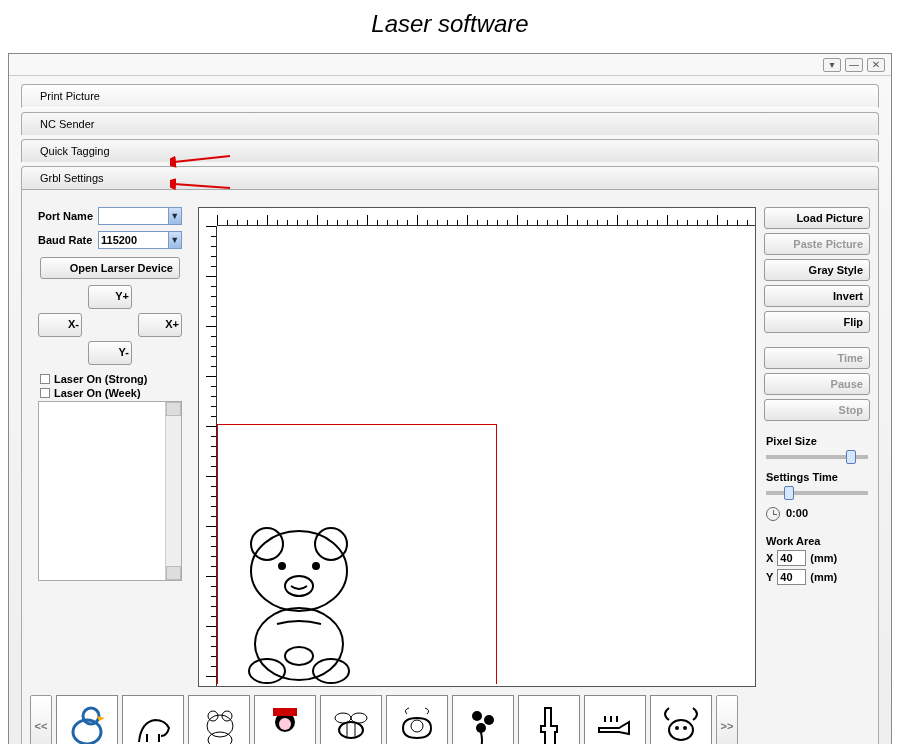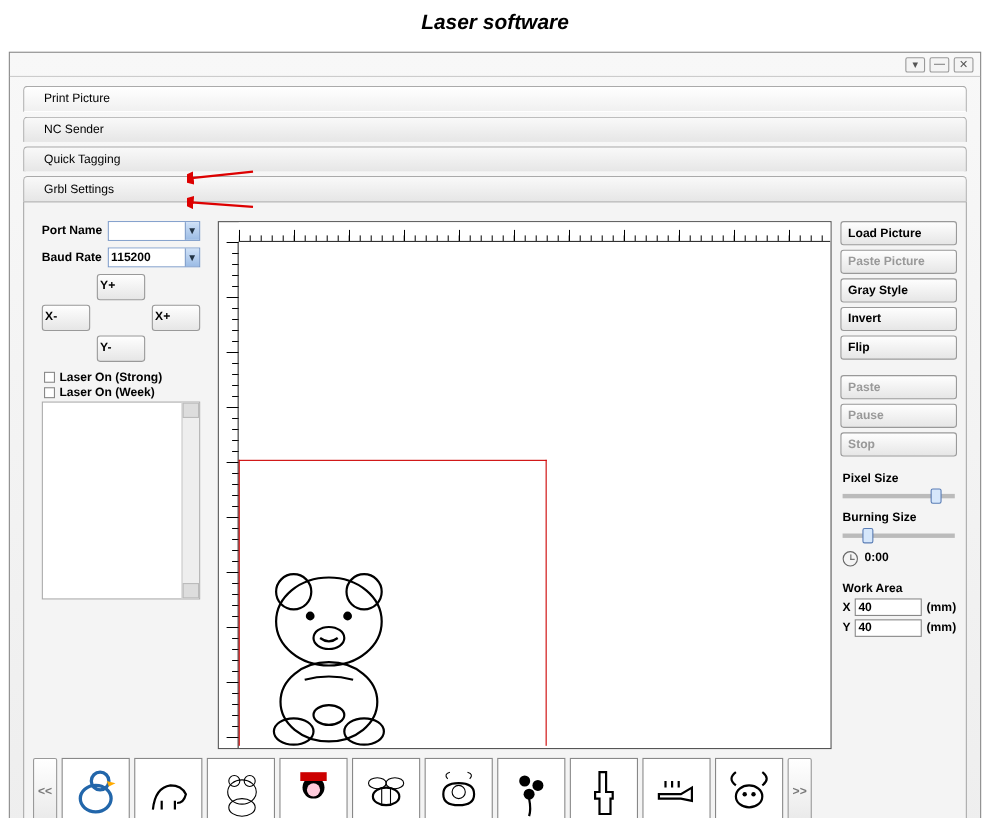--- a/index.html
+++ b/index.html
@@ -6,22 +6,22 @@
 body {
   margin: 0;
   font-family: Tahoma, Arial, sans-serif;
   font-size: 11px;
   background: #fff;
   width: 900px;
 }
 .page-title {
   text-align: center;
   font-style: italic;
-  font-weight: bold;
-  font-size: 19px;
+  font-weight: normal;
+  font-size: 24px;
   padding: 10px 0 15px;
 }
 .app-window {
   border: 1px solid #888;
   background: linear-gradient(#f8f8f8, #eee);
   margin: 0 8px 8px 8px;
 }
 .titlebar {
   display: flex;
   justify-content: flex-end;
@@ -91,21 +91,21 @@
   border-left: 1px solid #7a99c8;
   display: flex; align-items: center; justify-content: center;
   color: #234; font-size: 9px; cursor: pointer;
 }
 .btn {
   border: 1px solid #999;
   border-radius: 3px;
   background: linear-gradient(#fefefe,#e6e6e6);
   padding: 4px 6px;
   cursor: pointer;
-  text-align: left;
+  text-align: right;
 }
 .btn.disabled { color: #999; cursor: default; }
 .btn.wide { width: 140px; margin: 8px auto 6px; display: block; }
 .btn.sm { width: 44px; padding: 4px 2px; }
 
 .dirpad { display: grid; grid-template-columns: repeat(3,46px); grid-template-rows: repeat(3,24px); gap: 4px; margin: 4px 8px 8px; }
 .dirpad .blank { visibility: hidden; }
 
 .chk-row { display:flex; align-items:center; gap:4px; margin: 2px 10px; }
 .chk { width:10px; height:10px; border:1px solid #888; background:#fff; }
@@ -138,21 +138,21 @@
 .right-col .split .btn { flex:1; margin:0; }
 .section-gap{ margin-top: 14px; }
 .slider-label{ margin: 2px 0 3px 2px; }
 .slider-track{ height:4px; background:#bbb; position:relative; margin:8px 2px 12px; }
 .slider-thumb{ position:absolute; top:-5px; width:10px; height:14px; background:#d6e7fb; border:1px solid #5a7db5; border-radius:2px; }
 .clock-row{ display:flex; gap:6px; margin:6px 2px 14px; }
 .clock-row .clk{ width:14px; height:14px; border:1px solid #666; border-radius:50%; position:relative; }
 .clock-row .clk::before{ content:""; position:absolute; left:6px; top:2px; width:1px; height:5px; background:#666; }
 .clock-row .clk::after{ content:""; position:absolute; left:6px; top:6px; width:4px; height:1px; background:#666; }
 .wa-row{ display:flex; align-items:center; gap:4px; margin:3px 2px; }
-.wa-row input{ width:61px; border:1px solid #888; height:16px; font:inherit; padding:0 2px; }
+.wa-row input{ width:29px; border:1px solid #888; height:16px; font:inherit; padding:0 2px; }
 
 .thumbs-row{ display:flex; align-items:center; gap:4px; padding:4px 8px; }
 .navbtn{ width:22px; height:62px; border:1px solid #999; border-radius:2px; background:linear-gradient(#fff,#e8e8e8); display:flex; align-items:center; justify-content:center; color:#777; cursor:pointer; }
 .thumb{ width:62px; height:62px; border:1px solid #888; background:#fff; display:flex; align-items:center; justify-content:center; cursor:pointer; overflow:hidden; }
 .status-row{ text-align:right; padding:0 14px 4px; color:#444; }
 </style>
 </head>
 <body>
 
 <div class="page-title">Laser software</div>
@@ -183,20 +183,21 @@
             <div class="drop">▼</div>
           </div>
         </div>
         <div class="form-row">
           <label>Baud Rate</label>
           <div class="combo">
             <input value="115200" style="">
             <div class="drop">▼</div>
           </div>
         </div>
+        <div class="btn wide">Open Larser Device</div>
 
         <div class="dirpad">
           <span class="blank"></span>
           <div class="btn sm">Y+</div>
           <span class="blank"></span>
           <div class="btn sm">X-</div>
           <span class="blank"></span>
           <div class="btn sm">X+</div>
           <span class="blank"></span>
           <div class="btn sm">Y-</div>
@@ -248,30 +249,30 @@
 
       <div class="right-col">
         <div class="btn">Load Picture</div>
         <div class="btn disabled">Paste Picture</div>
         <div class="btn">Gray Style</div>
         <div class="split">
           <div class="btn">Invert</div>
           <div class="btn">Flip</div>
         </div>
         <div class="section-gap"></div>
-        <div class="btn disabled">Paste</div>
+        <div class="btn disabled">Time</div>
         <div class="btn disabled">Pause</div>
         <div class="btn disabled">Stop</div>
 
         <div class="section-gap"></div>
         <div class="slider-label">Pixel Size</div>
         <div class="slider-track">
             <div class="slider-thumb" style="left:78%"></div>
           </div>
-        <div class="slider-label">Burning Size</div>
+        <div class="slider-label">Settings Time</div>
         <div class="slider-track">
             <div class="slider-thumb" style="left:18%"></div>
           </div>
         <div class="clock-row">
           <div class="clk"></div>
           <span>0:00</span>
         </div>
 
         <div class="slider-label">Work Area</div>
         <div class="wa-row">

